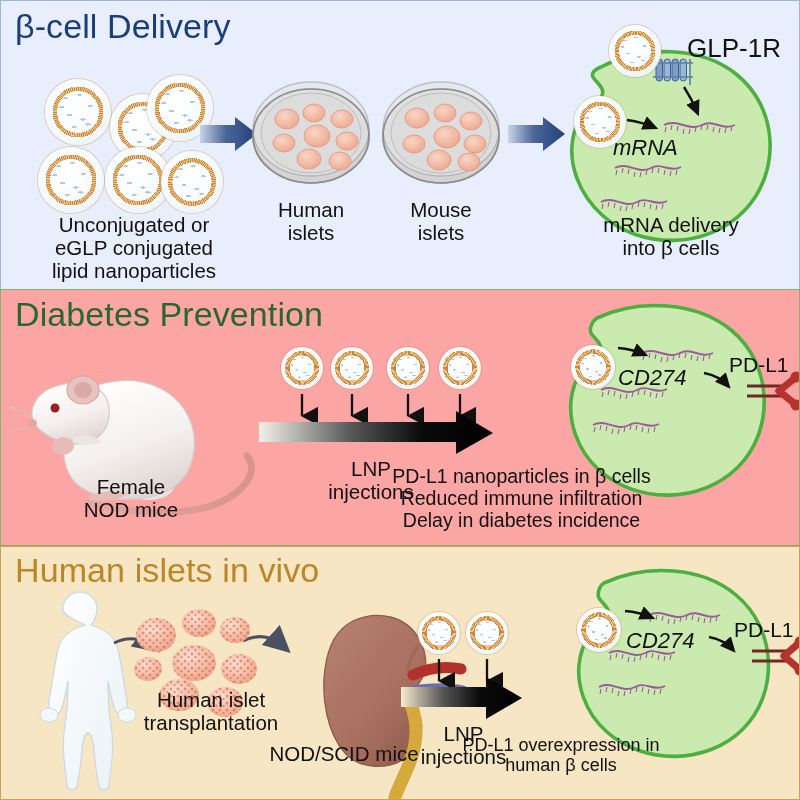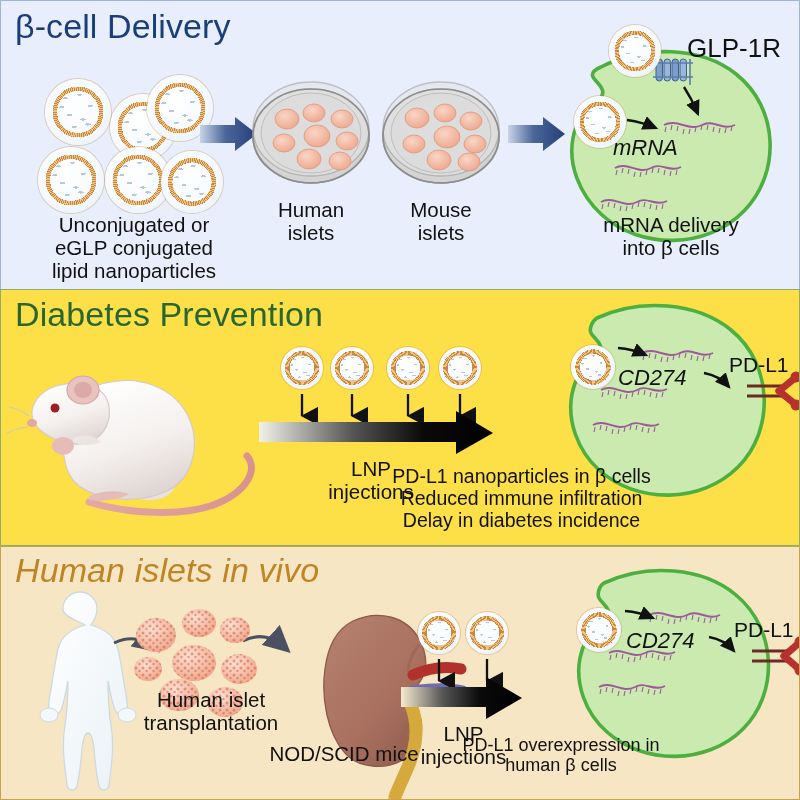--- a/index.html
+++ b/index.html
@@ -1,27 +1,27 @@
 <!DOCTYPE html>
 <html><head>
 <meta charset="utf-8">
 <style>
   html,body{margin:0;padding:0;background:#fff;}
   body{font-family:"Liberation Sans", sans-serif;}
   #fig{position:relative;width:800px;height:800px;overflow:hidden;background:#fff;}
 
   .panel{position:absolute;left:0;width:800px;box-sizing:border-box;overflow:hidden;}
   #panel-1{top:0;height:327px;background:#e8eefb;border:1.5px solid #9fb4d8;}
-  #panel-2{top:289px;height:257px;background:#fde047;border:1.5px solid #8fae6a;}
+  #panel-2{top:289px;height:257px;background:#fca5a5;border:1.5px solid #8fae6a;}
   #panel-3{top:546px;height:254px;background:#f7e6c3;border:1.5px solid #cba24d;}
 
   .ptitle{position:absolute;font-weight:400;letter-spacing:.1px;white-space:nowrap;}
   #title-1{left:14px;top:6px;font-size:34px;color:#1a3e7a;}
   #title-2{left:14px;top:5px;font-size:34px;color:#2a6632;}
-  #title-3{left:14px;top:4px;font-size:34px;color:#bd8525;font-style:italic;}
+  #title-3{left:14px;top:4px;font-size:34px;color:#bd8525;}
 
   .cap{position:absolute;text-align:center;color:#111;font-size:20.5px;line-height:1.12;white-space:pre-line;}
   .cap-sm{font-size:19.5px;}
 
   
   .lnp{position:absolute;border-radius:50%;
        background:
          radial-gradient(circle at 42% 38%, #ffffff 0%, #f7fbff 52%, #eef5fb 72%, #e6eef6 100%);
        box-shadow:0 0 0 1px rgba(196,136,58,.35);}
   .lnp::before{content:"";position:absolute;inset:-3px;border-radius:50%;
@@ -227,20 +227,22 @@
       <ellipse cx="31" cy="133" rx="5" ry="4" fill="#e3a7a4"></ellipse>
 
       <path d="M28,126 C20,120 14,118 8,117 M27,137 C18,138 12,140 6,143" stroke="#cfc6c2" stroke-width="1.2" fill="none"></path>
 
       <ellipse cx="62" cy="156" rx="11" ry="9" fill="#e6bcb9"></ellipse>
       <path d="M72,148 C84,143 94,146 100,152 C92,156 80,156 72,152 Z" fill="#ece5e2"></path>
 
       <path d="M88,206 C102,200 118,200 128,204 C118,210 100,212 88,210 Z" fill="#e6bcb9"></path>
     </svg>
 
+    <div class="cap" style="left:30px;top:186px;width:200px;">Female
+NOD mice</div>
 
     <div>
       <div class="lnp" style="left:280px;top:57px;width:42px;height:42px;"></div>
       <div class="lnp" style="left:330px;top:57px;width:42px;height:42px;"></div>
       <div class="lnp" style="left:386px;top:57px;width:42px;height:42px;"></div>
       <div class="lnp" style="left:438px;top:57px;width:42px;height:42px;"></div>
     </div>
 
     <svg class="svgabs" width="800" height="257">
       <defs>

